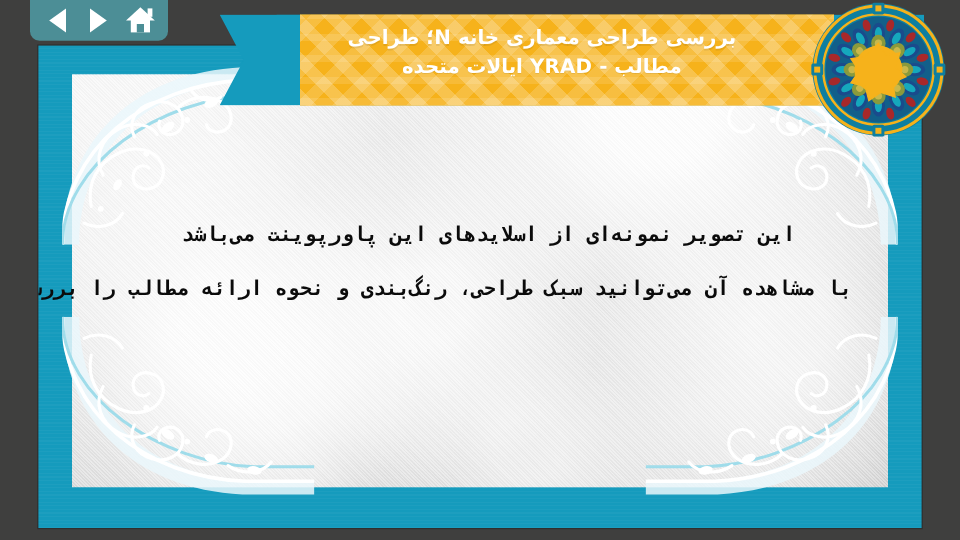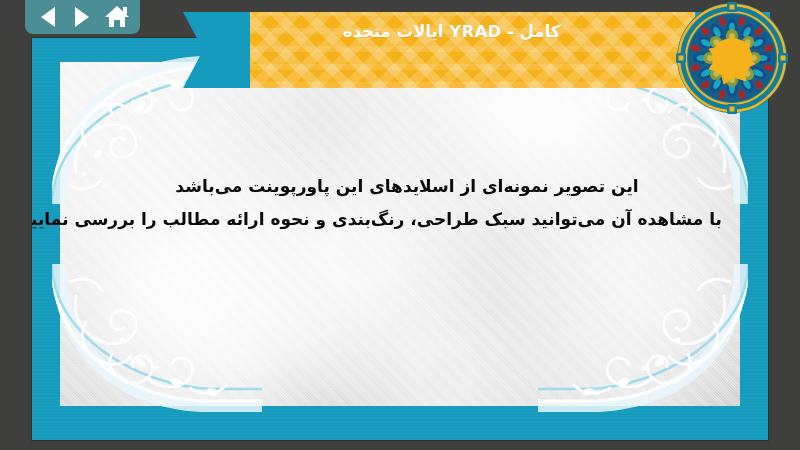--- a/index.html
+++ b/index.html
@@ -135,21 +135,21 @@
   #medallion svg{width:100%;height:100%;display:block;}
 
   
   #body-text{
     position:absolute;left:60px;right:46px;top:132px;z-index:7;
     direction:rtl;text-align:center;
     color:#0b0b0b;
     font-size:17px;line-height:1.92;font-weight:700;
     letter-spacing:.1px;
   }
-  #body-text p{margin:0;white-space:nowrap;}
+  #body-text p{margin:12px;white-space:nowrap;font-family:Liberation Mono, monospace;}
 </style>
 </head>
 <body>
 
 <div id="viewer">
 
   <div id="navbar">
     <div class="navbtn">
       <span class="tri-left"></span>
     </div>
@@ -268,21 +268,22 @@
       <p>این تصویر نمونه‌ای از اسلایدهای این پاورپوینت می‌باشد</p>
       <p>با مشاهده آن می‌توانید سبک طراحی، رنگ‌بندی و نحوه ارائه مطالب را بررسی نمایید</p>
     </div>
   </div>
 
   <div id="top-teal"></div>
   <div id="banner-tail"></div>
 
   <div id="banner">
     <div id="banner-text">
-      <div>کامل - YRAD ایالات متحده</div>
+      <div>بررسی طراحی معماری خانه N؛ طراحی</div>
+      <div>مطالب - YRAD ایالات متحده</div>
     </div>
   </div>
 
   <div id="medallion">
     <svg viewBox="0 0 112 112">
       <defs>
         <g id="petal">
           <ellipse cx="0" cy="-30" rx="5.5" ry="9" fill="#1a4b8c"></ellipse>
           <ellipse cx="0" cy="-30" rx="3" ry="5.5" fill="#15a8bd"></ellipse>
         </g>

